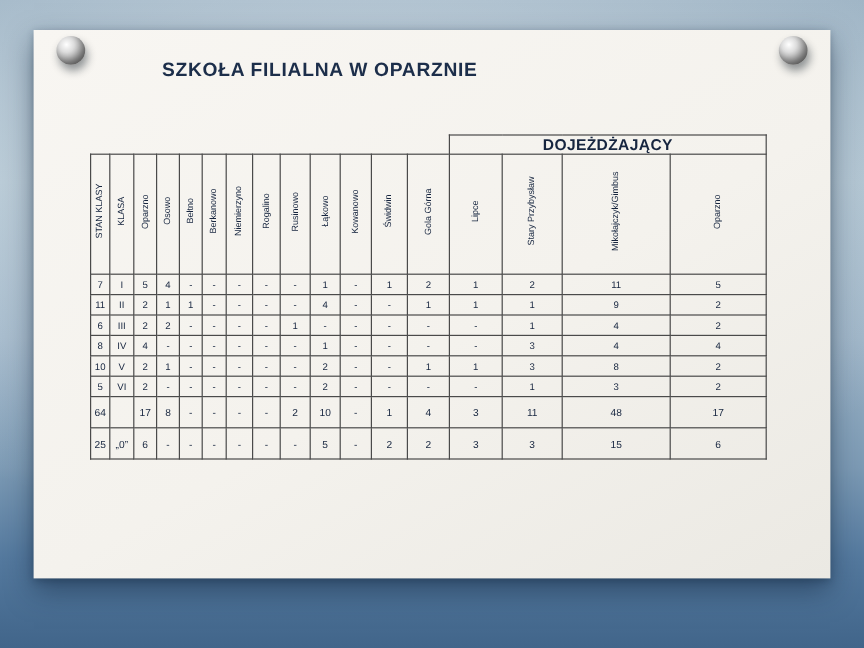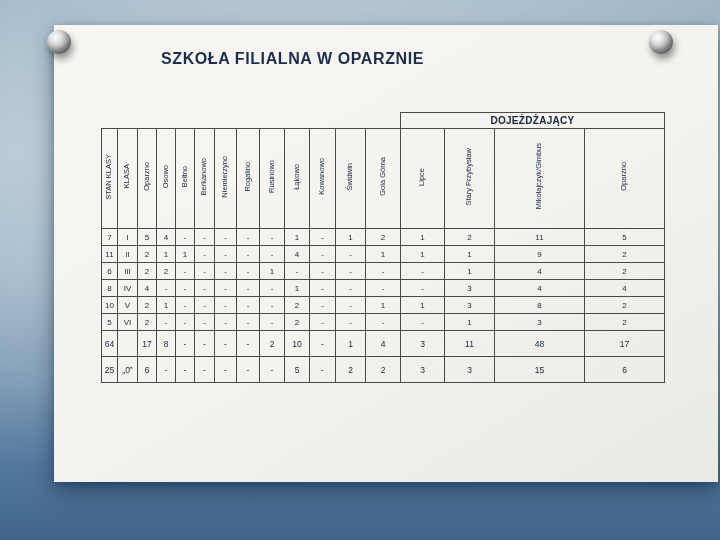--- a/index.html
+++ b/index.html
@@ -12,39 +12,38 @@
   .slide {
     position: relative; width: 720px; height: 540px; overflow: hidden;
     background:
       radial-gradient(900px 500px at 42% 28%, rgba(235,241,246,.55), rgba(235,241,246,0) 60%),
       linear-gradient(180deg, #9db3c4 0%, #aabfcd 28%, #9cb3c6 52%, #7c9ab4 72%, #54799e 86%, #41658a 100%);
   }
   .paper {
     position: absolute; left: 28px; top: 25px; width: 664px; height: 457px;
     background: linear-gradient(150deg, #f8f6f2 0%, #f4f2ed 55%, #ebe9e3 100%);
     box-shadow: 0 10px 22px rgba(15,35,60,.5), 0 2px 6px rgba(15,35,60,.3);
-    margin-left: 26px;
   }
   .title {
     position: absolute; left: 107px; top: 25px; margin: 0;
     font-size: 16px; font-weight: bold; letter-spacing: .6px;
     color: #1c2e4a; white-space: nowrap;
   }
   table.grid {
     position: absolute; left: 47px; top: 87px;
     border-collapse: collapse; table-layout: fixed;
   }
   .grid th, .grid td {
     border: 1px solid #4a4a4a; padding: 0;
     text-align: center; vertical-align: middle;
     color: #16253f; overflow: hidden;
   }
   .grid td.spacer { border: none; background: transparent; }
   .grid td.group {
-    height: 16px; font-size: 10px; font-weight: bold; letter-spacing: .3px;
+    height: 16px; font-size: 13px; font-weight: bold; letter-spacing: .3px;
   }
   .grid th { height: 100px; font-weight: normal; background: transparent; }
   .vtext {
     display: inline-block; writing-mode: vertical-rl; transform: rotate(180deg);
     font-size: 7.5px; line-height: 1.1; white-space: nowrap;
   }
   .grid tbody td { height: 17px; font-size: 8px; }
   .grid tbody tr.tall td { height: 26px; font-size: 8.5px; }
   .pin {
     position: absolute; width: 24px; height: 24px; border-radius: 50%;

